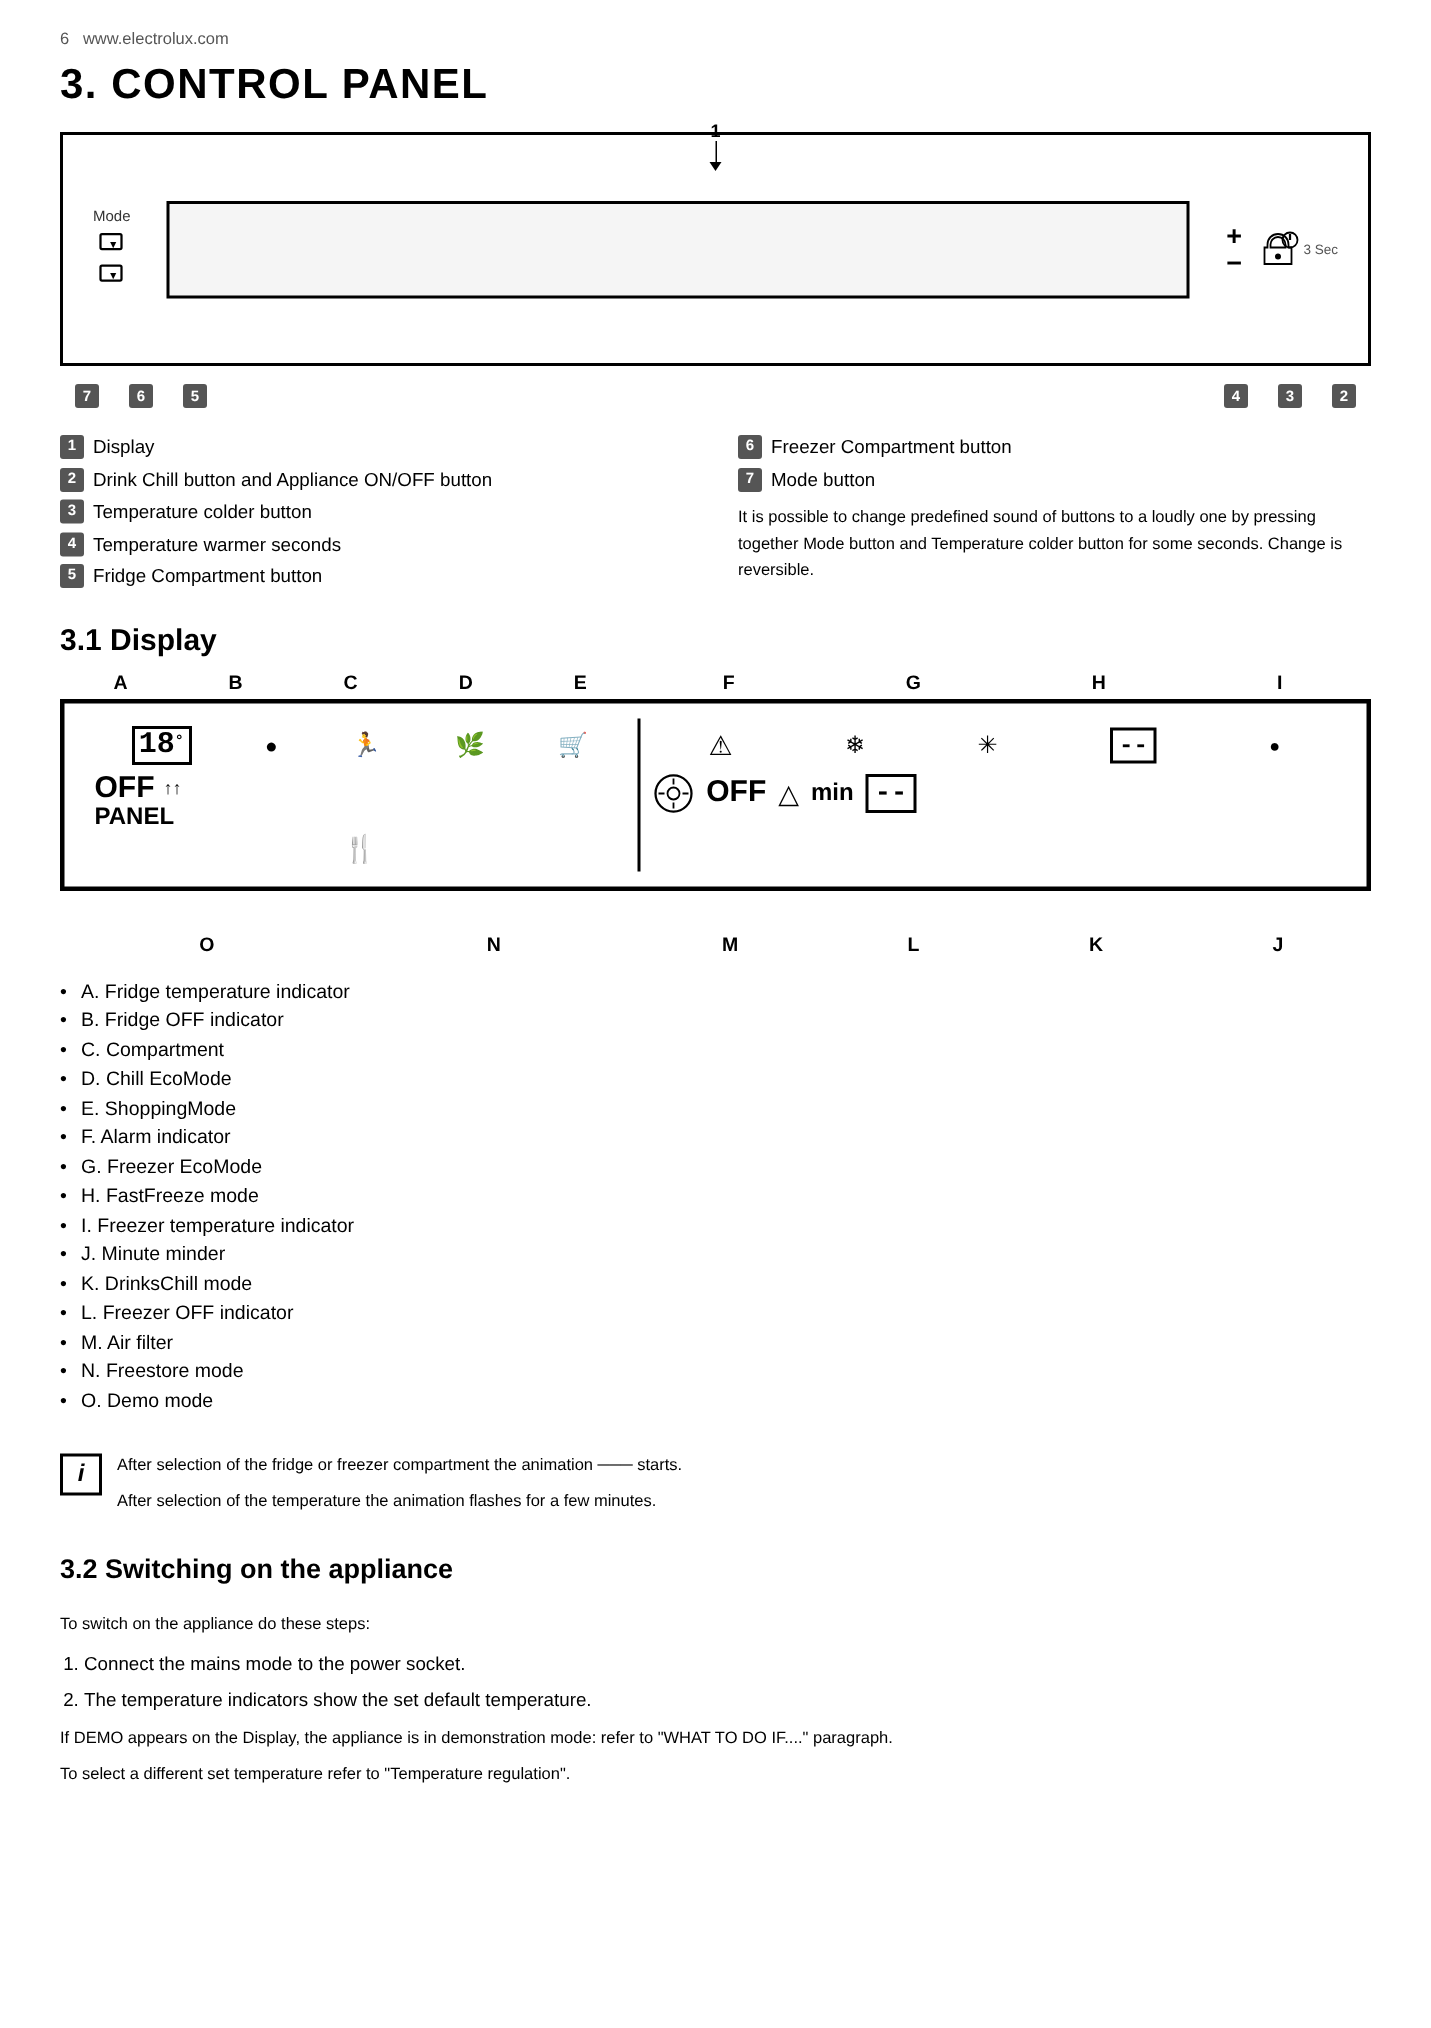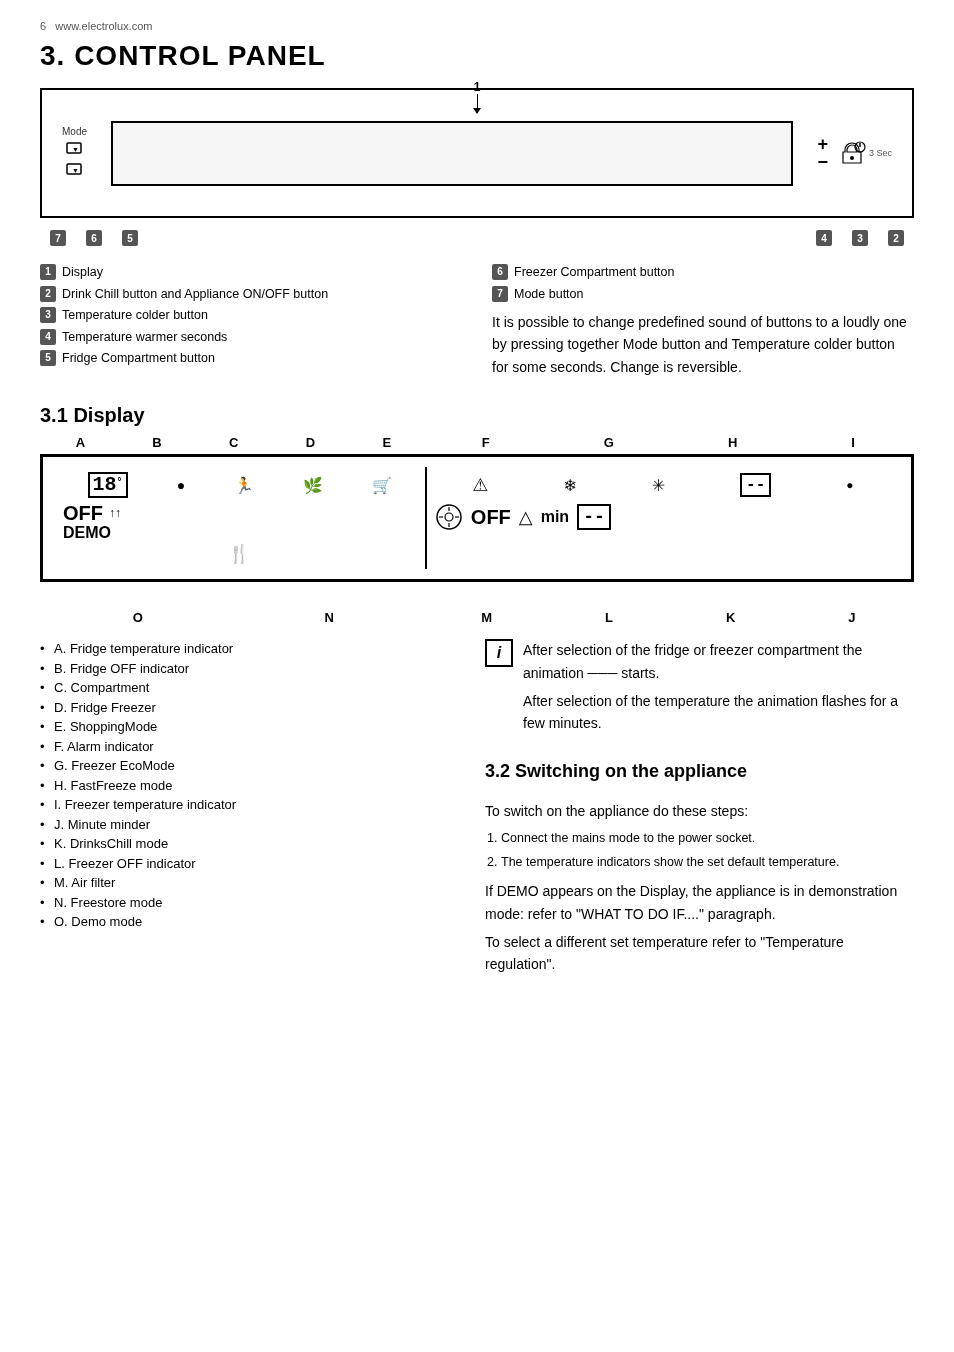--- a/index.html
+++ b/index.html
@@ -26,21 +26,21 @@
       letter-spacing: 1px;
     }
     .section-title span {
       font-weight: 900;
     }
 
     
     .panel-diagram {
       border: 2px solid #000;
       width: 100%;
-      height: 130px;
+      height: 156px;
       margin-bottom: 10px;
       position: relative;
       display: flex;
       align-items: center;
       justify-content: space-between;
       padding: 10px 20px;
     }
 
     .mode-label {
       font-size: 10px;
@@ -164,21 +164,21 @@
       margin-left: 16px;
       font-size: 12.5px;
       line-height: 1.6;
     }
 
     .numbered-list li {
       margin-bottom: 4px;
     }
 
     .para-text {
-      font-size: 14px;
+      font-size: 11px;
       line-height: 1.6;
       margin-bottom: 6px;
     }
 
     .diagram-outer {
       position: relative;
     }
   </style>
 </head>
 <body>
@@ -334,21 +334,21 @@
 
           <span style="font-size:16px;">🛒</span>
         </div>
 
         <div style="display:flex;align-items:center;gap:6px;margin-top:4px;">
           <span class="off-text">OFF</span>
 
           <span style="font-size:12px;">↑↑</span>
         </div>
         <div style="margin-top:2px;">
-          <span class="demo-text">DEMO</span>
+          <span class="demo-text">PANEL</span>
         </div>
 
         <div style="display:flex;justify-content:center;margin-top:2px;">
           <span style="font-size:18px;">🍴</span>
         </div>
       </div>
 
       <div style="flex:0 0 56%;padding:4px 4px 4px 8px;">
 
         <div style="display:flex;align-items:center;justify-content:space-around;min-height:28px;">
@@ -396,27 +396,27 @@
     </div>
     <div style="flex:0 0 56%;display:flex;justify-content:space-around;font-weight:bold;font-size:13px;">
       <span>M</span>
       <span>L</span>
       <span>K</span>
       <span>J</span>
     </div>
   </div>
 </div>
 
-<div style="display:grid;grid-template-columns:1fr 1fr;gap:16px;margin-bottom:20px;">
+<div style="display:grid;grid-template-columns:1fr;gap:26px;margin-bottom:20px;">
 
   <div>
     <div class="bullet-item">A. Fridge temperature indicator</div>
     <div class="bullet-item">B. Fridge OFF indicator</div>
     <div class="bullet-item">C. Compartment</div>
-    <div class="bullet-item">D. Fridge Freezer</div>
+    <div class="bullet-item">D. Chill EcoMode</div>
     <div class="bullet-item">E. ShoppingMode</div>
     <div class="bullet-item">F. Alarm indicator</div>
     <div class="bullet-item">G. Freezer EcoMode</div>
     <div class="bullet-item">H. FastFreeze mode</div>
     <div class="bullet-item">I. Freezer temperature indicator</div>
     <div class="bullet-item">J. Minute minder</div>
     <div class="bullet-item">K. DrinksChill mode</div>
     <div class="bullet-item">L. Freezer OFF indicator</div>
     <div class="bullet-item">M. Air filter</div>
     <div class="bullet-item">N. Freestore mode</div>

